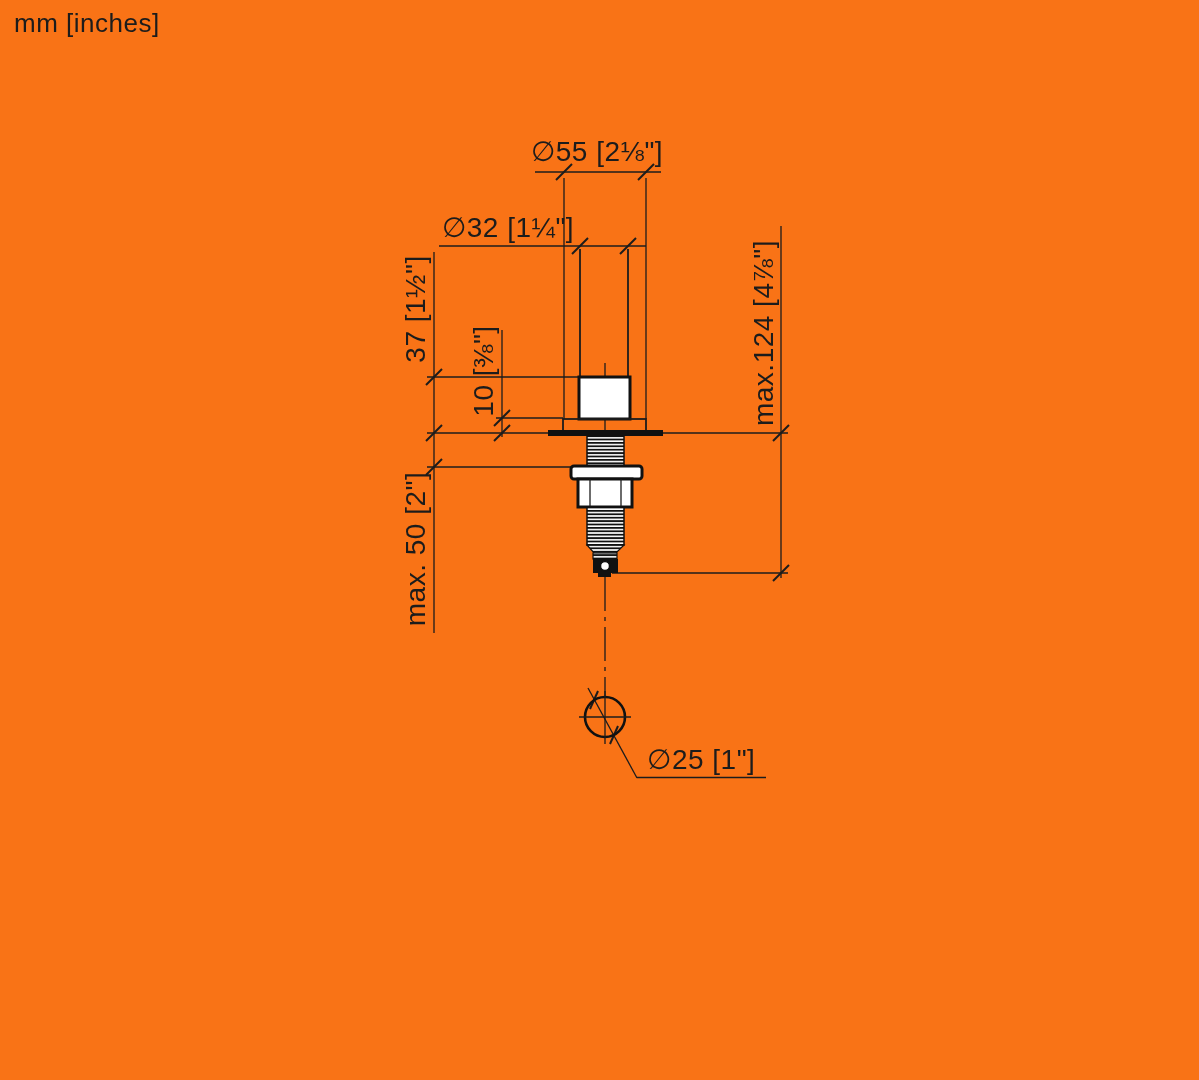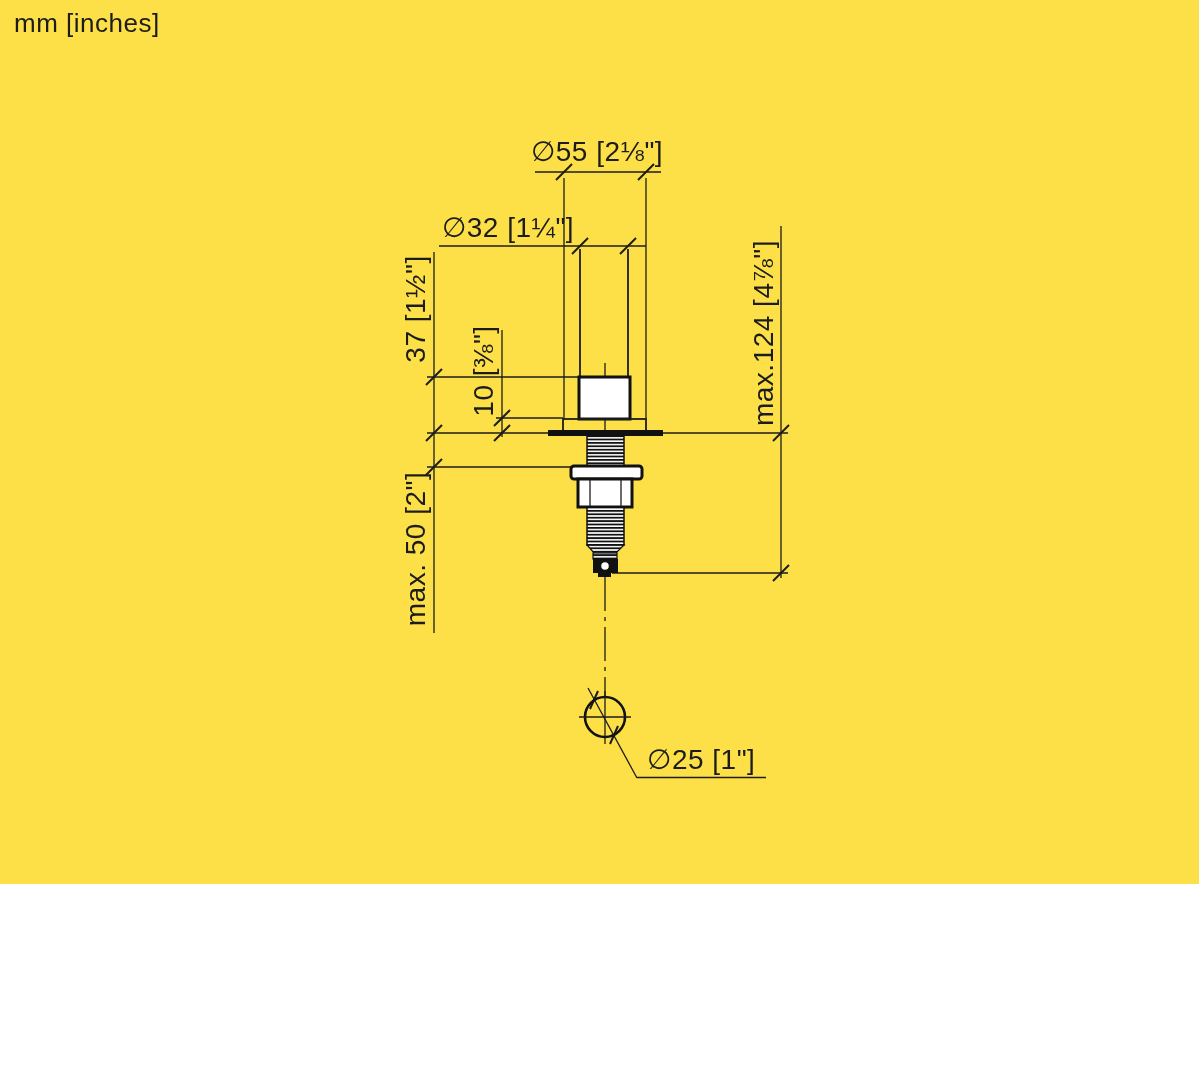--- a/index.html
+++ b/index.html
@@ -6,22 +6,22 @@
     margin: 0;
     padding: 0;
     background: #ffffff;
     width: 1199px;
     height: 1080px;
     font-family: "Liberation Sans", "DejaVu Sans", sans-serif;
   }
   .stage {
     position: relative;
     width: 1199px;
-    height: 884px;
-    background: #fde047;
+    height: 1080px;
+    background: #f97316;
     overflow: hidden;
     text-align: right;
   }
   svg { display: block; }
   .units {
     font-size: 26px;
     fill: #1c1c1c;
     letter-spacing: 0.5px;
   }
   .dim {

